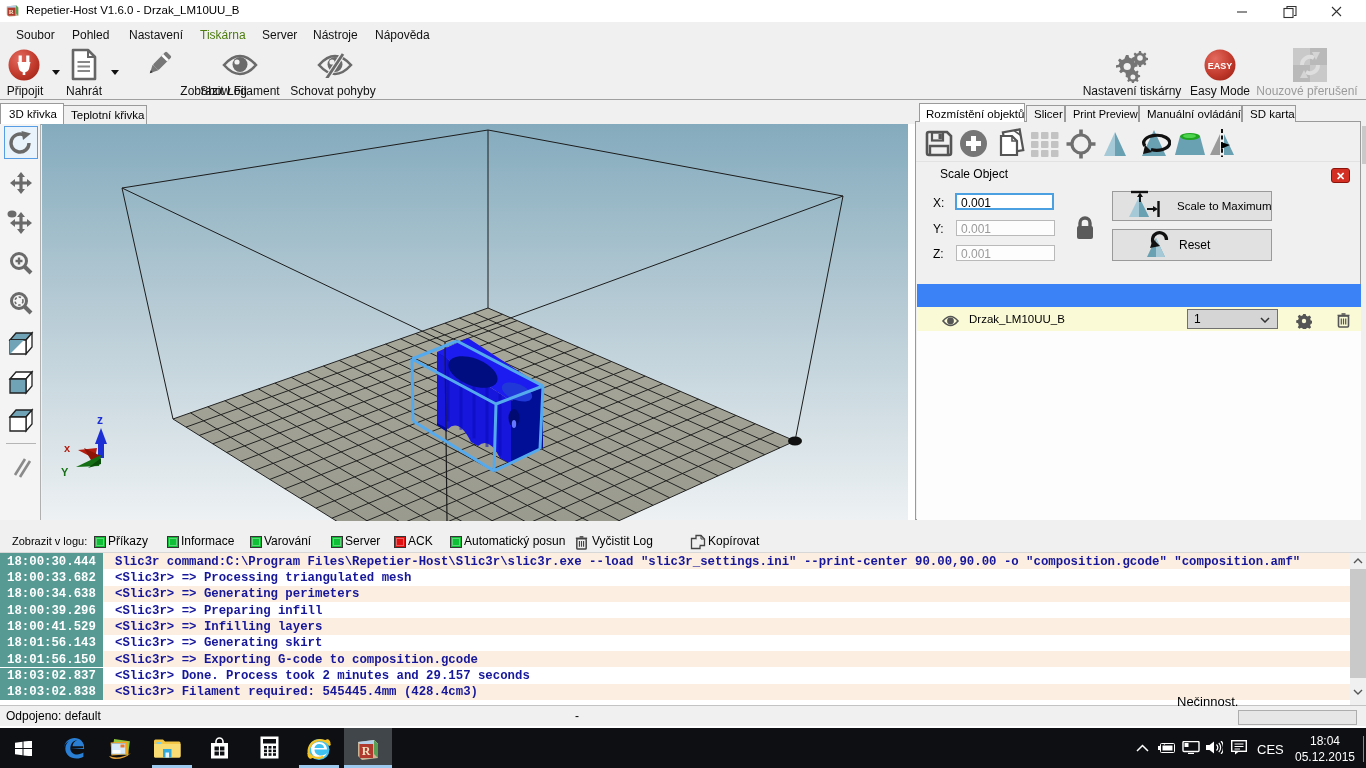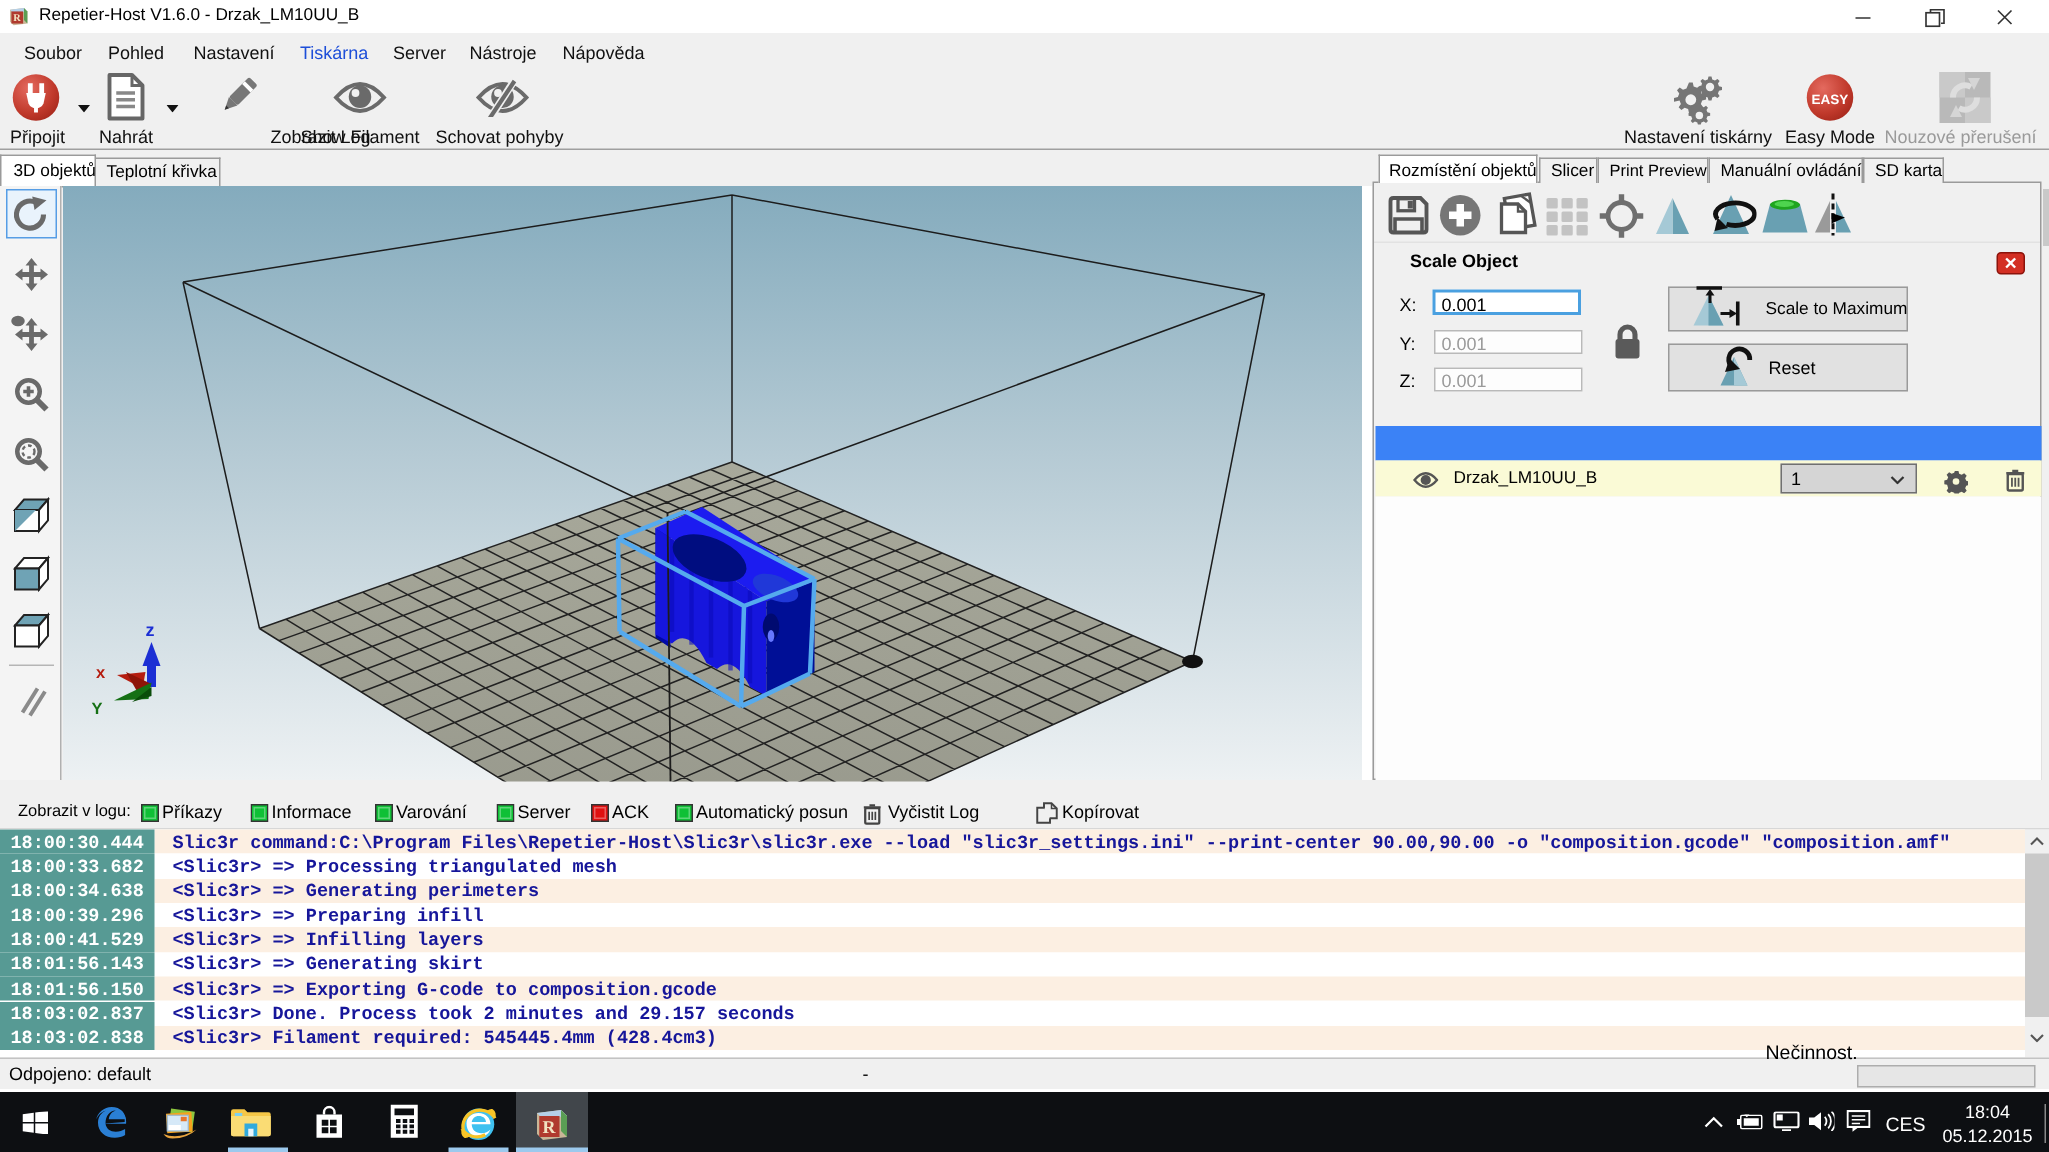--- a/index.html
+++ b/index.html
@@ -19,21 +19,21 @@
 <svg width="120" height="14" viewBox="0 0 120 14" style="position:absolute;left:1232px;top:5px">
     <path d="M5 7 H15" stroke="#333" stroke-width="1.1"></path>
     <path d="M55 3.5 V1.5 H64 V10.5 H62" fill="none" stroke="#333" stroke-width="1.1"></path>
     <rect x="52" y="3.5" width="9" height="9" fill="#fff" stroke="#333" stroke-width="1.1"></rect>
     <path d="M100 2 L109 11 M109 2 L100 11" stroke="#333" stroke-width="1.1"></path>
   </svg>
 <div style="position:absolute;left:0;top:22px;width:1366px;height:25px;background:#f0f0f0"></div>
 <div style="position:absolute;left:16px;top:28px;font-size:12px;color:#111">Soubor</div>
 <div style="position:absolute;left:72px;top:28px;font-size:12px;color:#111">Pohled</div>
 <div style="position:absolute;left:129px;top:28px;font-size:12px;color:#111">Nastavení</div>
-<div style="position:absolute;left:200px;top:28px;font-size:12px;color:#1d4ed8">Tiskárna</div>
+<div style="position:absolute;left:200px;top:28px;font-size:12px;color:#4d7c0f">Tiskárna</div>
 <div style="position:absolute;left:262px;top:28px;font-size:12px;color:#111">Server</div>
 <div style="position:absolute;left:313px;top:28px;font-size:12px;color:#111">Nástroje</div>
 <div style="position:absolute;left:375px;top:28px;font-size:12px;color:#111">Nápověda</div>
 <div style="position:absolute;left:0;top:47px;width:1366px;height:53px;background:#f0f0f0;border-bottom:1px solid #9f9f9f"></div>
 <svg width="32" height="32" viewBox="0 0 32 32" style="position:absolute;left:8px;top:49px">
     <defs>
       <radialGradient id="rg" cx="0.35" cy="0.3" r="0.9">
         <stop offset="0" stop-color="#e46a5f"></stop>
         <stop offset="0.6" stop-color="#c0392b"></stop>
         <stop offset="1" stop-color="#992015"></stop>
@@ -110,21 +110,21 @@
       <path d="M26 18 A 8 8 0 0 1 14 25"></path>
     </g>
     <polygon points="20,5 28,5 24,13" fill="#d5d5d5"></polygon>
     <polygon points="8,31 16,31 12,23" fill="#d5d5d5"></polygon>
   </svg>
 <div style="position:absolute;left:1042px;top:84px;width:180px;text-align:center;font-size:12px;color:#111">Nastavení tiskárny</div>
 <div style="position:absolute;left:1130px;top:84px;width:180px;text-align:center;font-size:12px;color:#111">Easy Mode</div>
 <div style="position:absolute;left:1217px;top:84px;width:180px;text-align:center;font-size:12px;color:#9a9a9a">Nouzové přerušení</div>
 <div style="position:absolute;left:0;top:100px;width:915px;height:24px;background:#f0f0f0"></div>
 <div style="position:absolute;left:63px;top:105px;width:84px;height:19px;background:#f0f0f0;border:1px solid #9a9a9a;border-bottom:none;font-size:11.5px;padding:3px 0 0 7px">Teplotní křivka</div>
-<div style="position:absolute;left:0px;top:103px;width:64px;height:21px;background:#fff;border:1px solid #9a9a9a;border-bottom:none;font-size:11.5px;padding:4px 0 0 8px;z-index:2">3D objektů</div>
+<div style="position:absolute;left:0px;top:103px;width:64px;height:21px;background:#fff;border:1px solid #9a9a9a;border-bottom:none;font-size:11.5px;padding:4px 0 0 8px;z-index:2">3D křivka</div>
 <div style="position:absolute;left:0;top:124px;width:908px;height:397px;border-top:1px solid #9a9a9a;border-right:1px solid #9a9a9a;box-sizing:border-box"></div>
 <div style="position:absolute;left:0;top:124px;width:41px;height:396px;background:#f4f4f4;border-right:1px solid #b0b0b0"></div>
 <div style="position:absolute;left:42px;top:124px;width:866px;height:396px;background:linear-gradient(180deg,#84abbd 0%,#b5cad4 45%,#edf1f3 100%)"></div>
 <div style="position:absolute;left:908px;top:124px;width:7px;height:397px;background:#fff"></div>
 <div style="position:absolute;left:0;top:520px;width:1366px;height:10px;background:#f0f0f0"></div>
 <svg width="866" height="397" viewBox="0 0 866 397" style="position:absolute;left:42px;top:124px">
 <defs>
       <linearGradient id="plat" x1="0" y1="0" x2="0" y2="1">
         <stop offset="0" stop-color="#a8a99b"></stop>
         <stop offset="1" stop-color="#95968a"></stop>
@@ -275,21 +275,21 @@
       <ellipse cx="16" cy="5.5" rx="10" ry="3.4" fill="#1fa51f"></ellipse>
       <ellipse cx="15.5" cy="5" rx="6.5" ry="2" fill="#4ed44e"></ellipse>
     </svg></div>
 <div style="position:absolute;left:1208px;top:128px"><svg width="28" height="30" viewBox="0 0 28 30">
       <polygon points="12,6 12,27 2,27" fill="#9a9a9a"></polygon>
       <polygon points="16,6 16,27 26,27" fill="#69a0b2"></polygon>
       <path d="M14 1 V29" stroke="#111" stroke-width="2" stroke-dasharray="4 2.6"></path>
       <polygon points="13,14 22,17 13,21" fill="#000"></polygon>
     </svg></div>
 <div style="position:absolute;left:916px;top:161px;width:444px;border-top:1px solid #e2e2e2"></div>
-<div style="position:absolute;left:940px;top:167px;font-size:12px;font-weight:bold;color:#000">Scale Object</div>
+<div style="position:absolute;left:940px;top:167px;font-size:12px;font-weight:normal;color:#000">Scale Object</div>
 <div style="position:absolute;left:1331px;top:168px;width:19px;height:15px;background:#d32f23;border:1px solid #8c130b;border-radius:3px;color:#fff;font-weight:bold;font-size:11px;text-align:center;line-height:14px">✕</div>
 <div style="position:absolute;left:933px;top:196px;font-size:12px">X:</div>
 <div style="position:absolute;left:933px;top:222px;font-size:12px">Y:</div>
 <div style="position:absolute;left:933px;top:247px;font-size:12px">Z:</div>
 <div style="position:absolute;left:955px;top:193px;width:99px;height:17px;background:#fff;border:2px solid #4aa0e0;font-size:12px;padding:1px 0 0 4px">0.001</div>
 <div style="position:absolute;left:956px;top:220px;width:99px;height:16px;background:#fdfdfd;border:1px solid #b9b9b9;font-size:12px;color:#9a9a9a;padding:1px 0 0 4px">0.001</div>
 <div style="position:absolute;left:956px;top:245px;width:99px;height:16px;background:#fdfdfd;border:1px solid #b9b9b9;font-size:12px;color:#9a9a9a;padding:1px 0 0 4px">0.001</div>
 <div style="position:absolute;left:1075px;top:215px"><svg width="20" height="26" viewBox="0 0 20 26">
       <path d="M5 12 V8 A 5 5 0 0 1 15 8 V12" fill="none" stroke="#5a5a5a" stroke-width="3.4"></path>
       <rect x="2" y="11" width="16" height="13" rx="2" fill="#5a5a5a"></rect>

